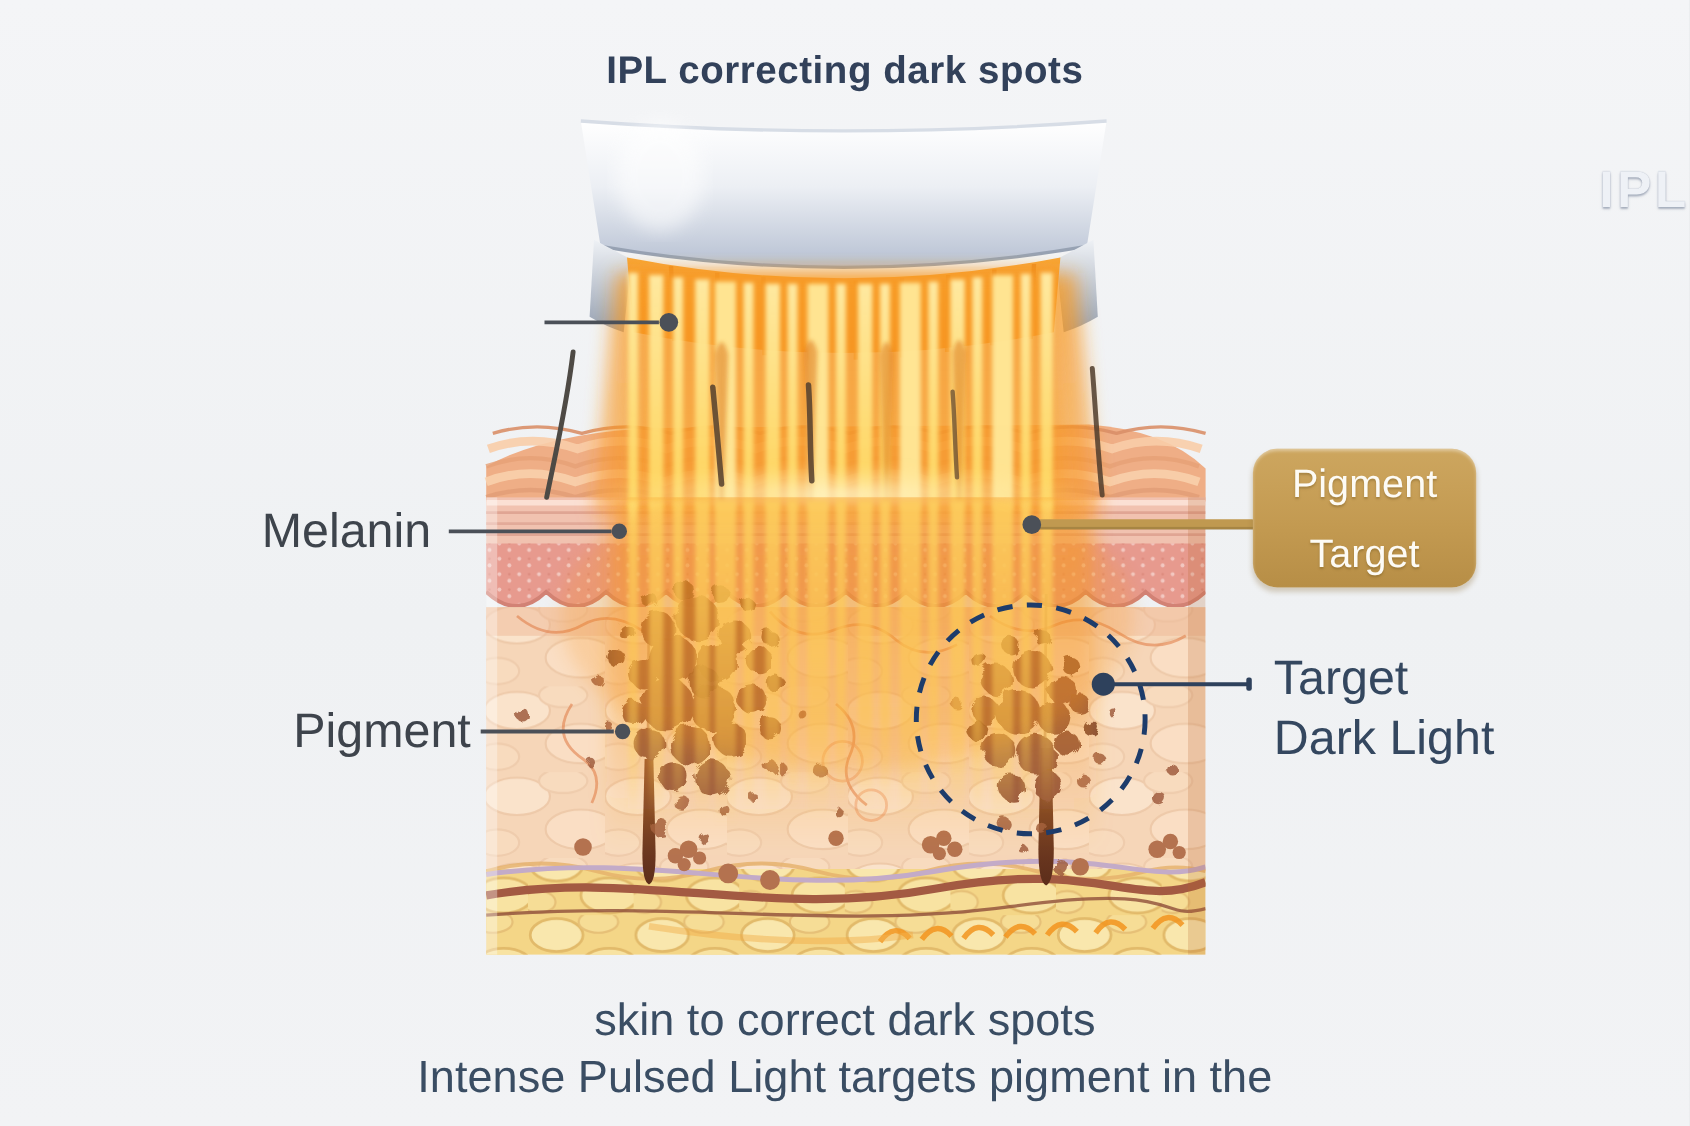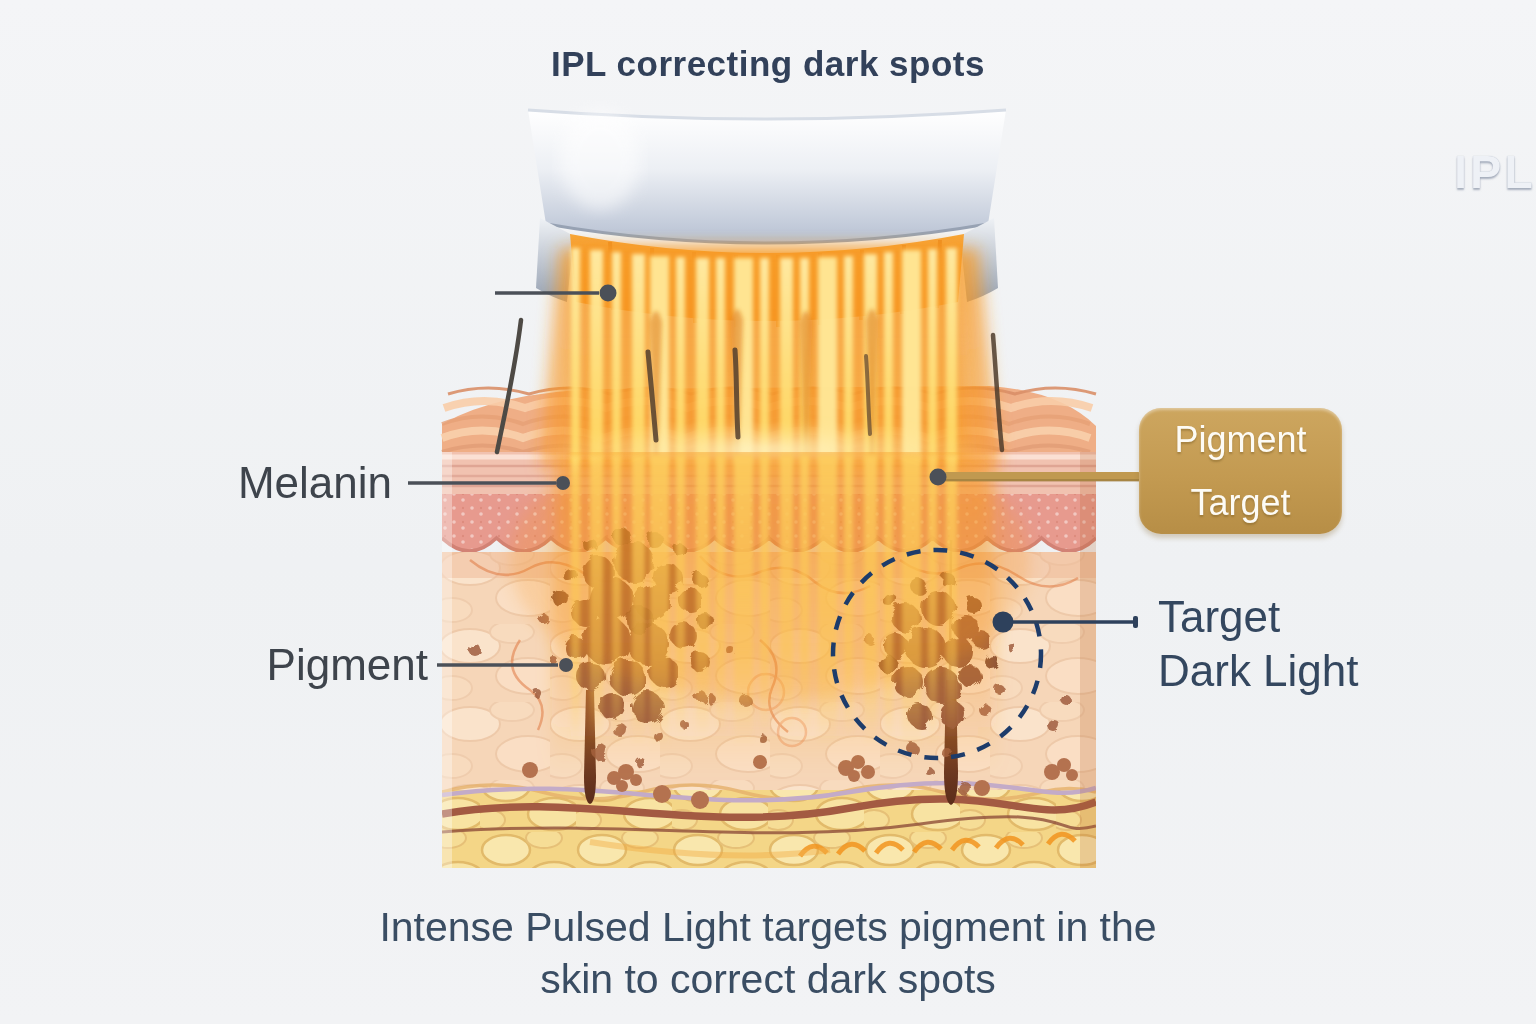--- a/index.html
+++ b/index.html
@@ -431,16 +431,16 @@
     <span>Pigment</span>
     <span>Target</span>
   </div>
 
   <div class="txt target-label">
     <div>Target</div>
     <div>Dark Light</div>
   </div>
 
   <div class="txt caption">
+    <div>skin to correct dark spots</div>
     <div>Intense Pulsed Light targets pigment in the</div>
-    <div>skin to correct dark spots</div>
   </div>
 </div>
 
 </body></html>

